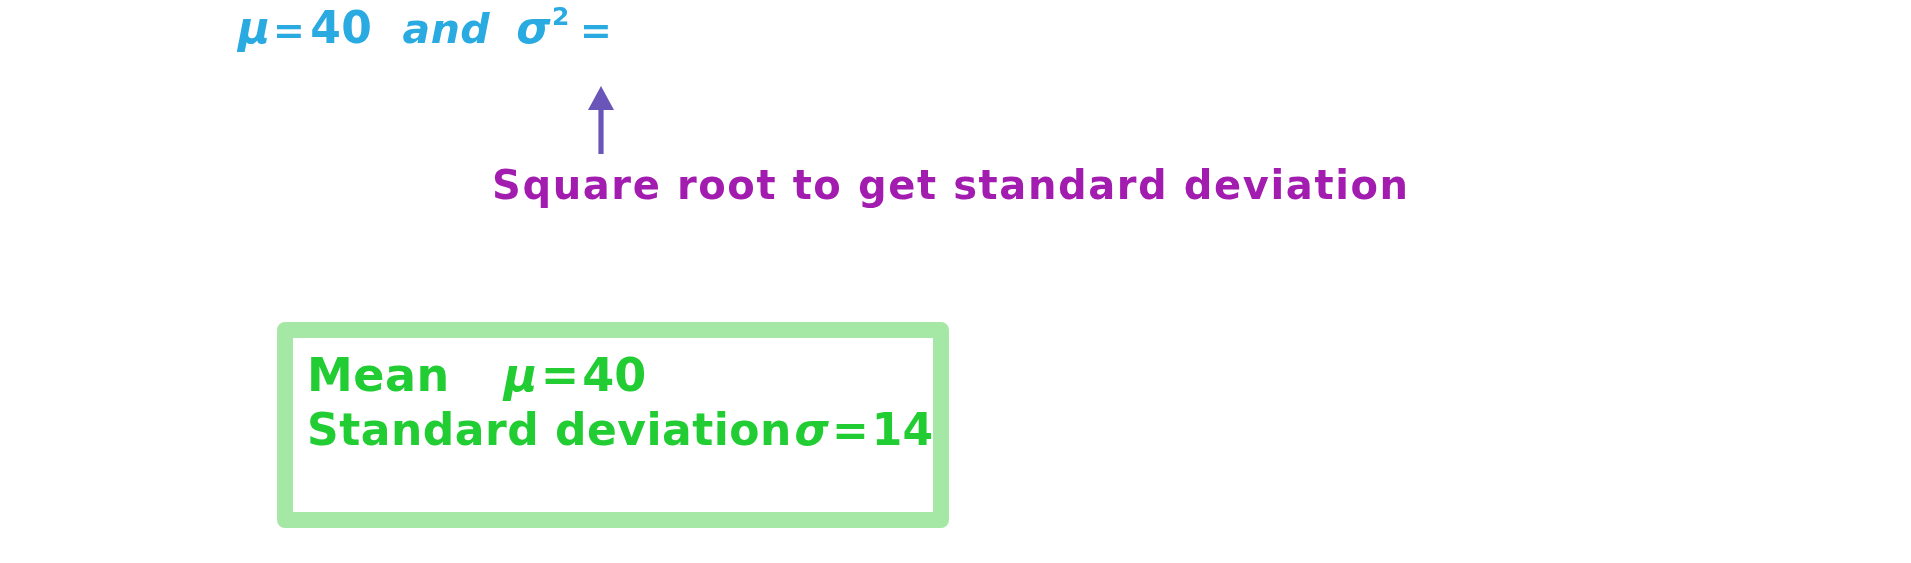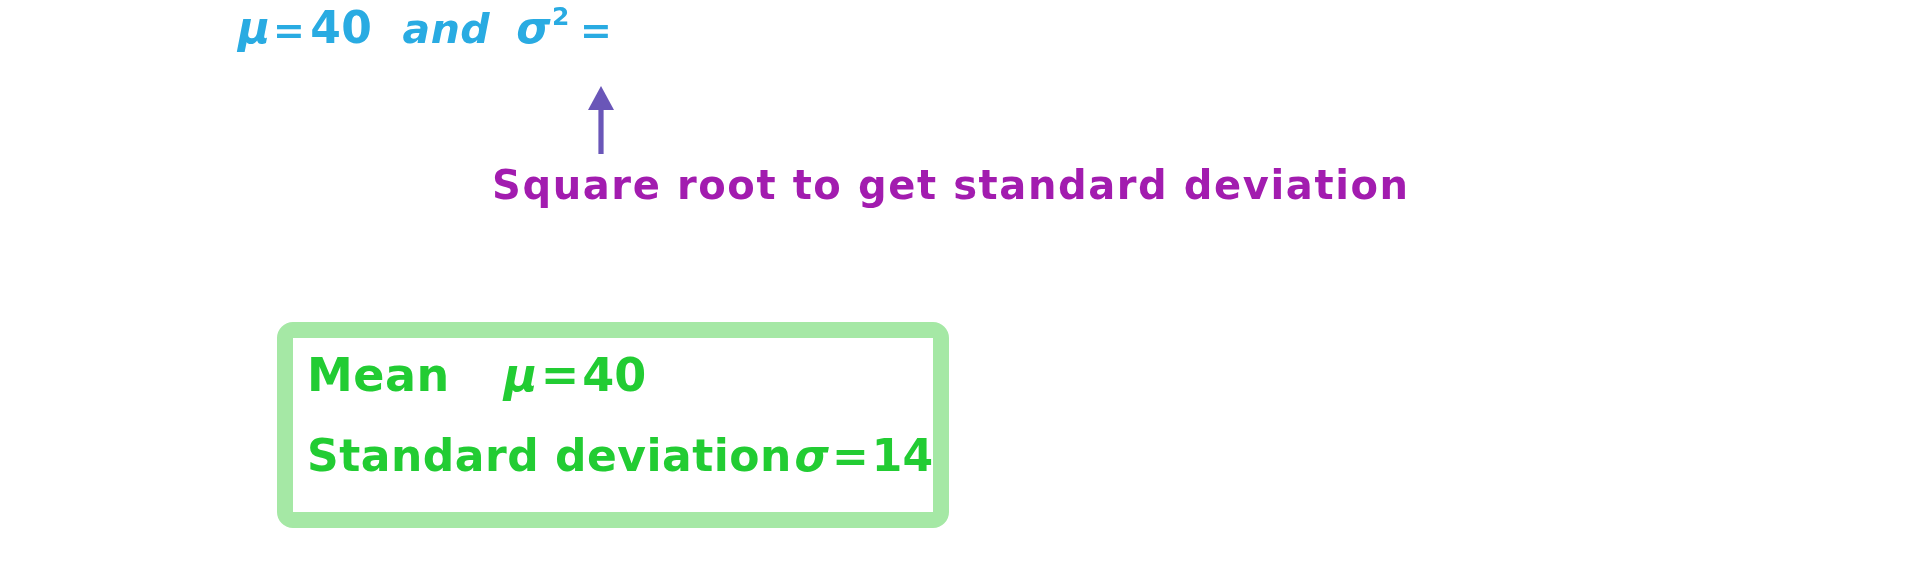--- a/index.html
+++ b/index.html
@@ -95,40 +95,40 @@
   
   .summary-box {
     position: absolute;
     left: 277px;
     top: 322px;
     width: 672px;
     height: 206px;
     box-sizing: border-box;
     background: #ffffff;
     border: 16px solid #a5e8a5;
-    border-radius: 16px;
+    border-radius: 8px;
   }
   .summary-inner {
     position: absolute;
     inset: 0;
     padding: 10px 0 0 14px;
     box-sizing: border-box;
   }
   .summary-row {
     display: flex;
     align-items: baseline;
     white-space: pre;
     color: #22cc33;
     font-family: "DejaVu Sans", sans-serif;
     font-weight: 700;
     font-size: 46px;
     line-height: 1.0;
   }
   .summary-row.row-mean { margin-top: 4px; }
-  .summary-row.row-sd { margin-top: 36px; font-size: 44px; align-items: center; }
+  .summary-row.row-sd { margin-top: 10px; font-size: 44px; align-items: center; }
 
   .summary-row .label { letter-spacing: 0.5px; }
   .summary-row .gap-wide { display: inline-block; width: 54px; }
   .summary-row .gap-sm { display: inline-block; width: 26px; }
   .summary-row .sym { font-style: italic; }
   .summary-row .eq { font-style: normal; margin: 0 3px; }
   .summary-row .num { font-style: normal; }
 </style>
 </head>
 <body>

